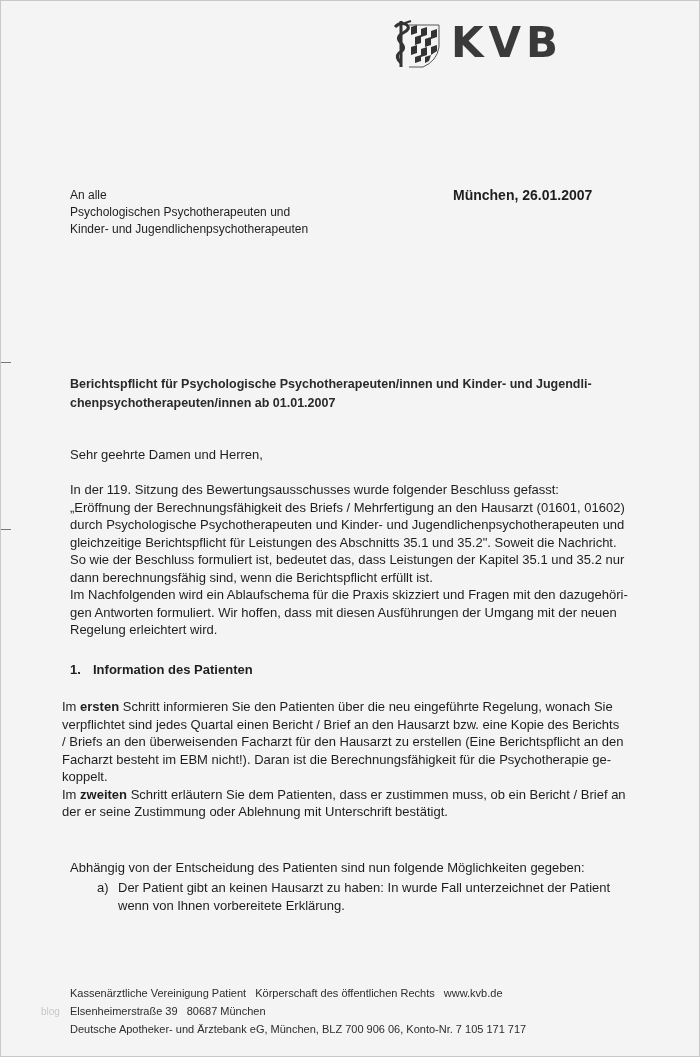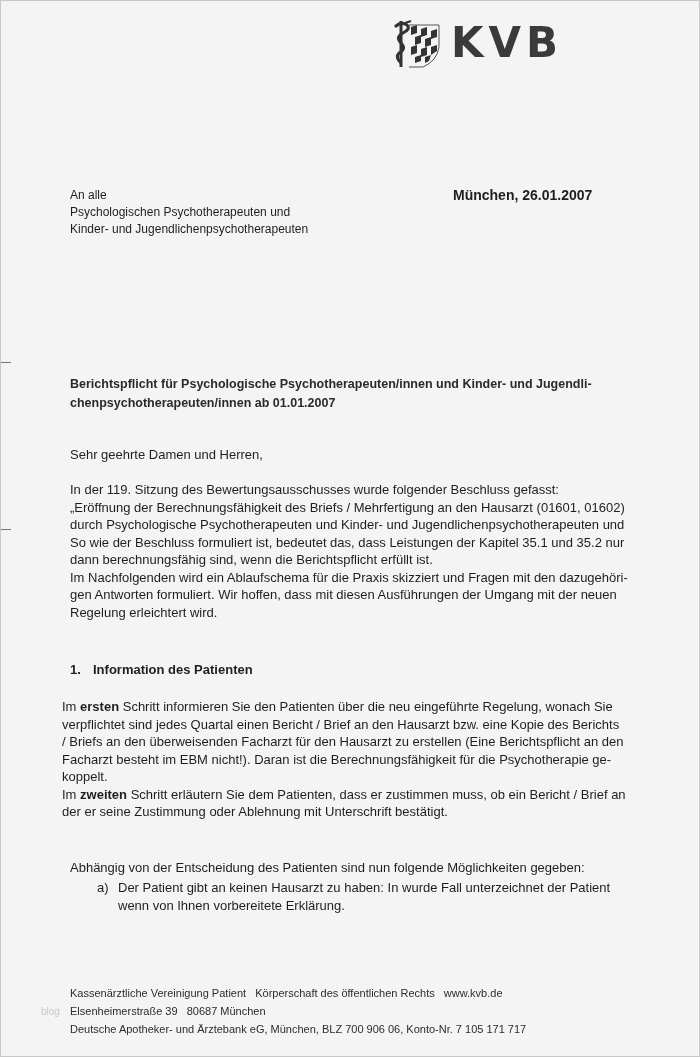--- a/index.html
+++ b/index.html
@@ -82,20 +82,21 @@
     <span class="line">Berichtspflicht für Psychologische Psychotherapeuten/innen und Kinder- und Jugendli-</span>
     <span class="line">chenpsychotherapeuten/innen ab 01.01.2007</span>
   </div>
 
   <div class="txt greet">Sehr geehrte Damen und Herren,</div>
 
   <div class="txt body1">
     <span class="line">In der 119. Sitzung des Bewertungsausschusses wurde folgender Beschluss gefasst:</span>
     <span class="line">„Eröffnung der Berechnungsfähigkeit des Briefs / Mehrfertigung an den Hausarzt (01601, 01602)</span>
     <span class="line">durch Psychologische Psychotherapeuten und Kinder- und Jugendlichenpsychotherapeuten und</span>
+    <span class="line">gleichzeitige Berichtspflicht für Leistungen des Abschnitts 35.1 und 35.2". Soweit die Nachricht.</span>
     <span class="line">So wie der Beschluss formuliert ist, bedeutet das, dass Leistungen der Kapitel 35.1 und 35.2 nur</span>
     <span class="line">dann berechnungsfähig sind, wenn die Berichtspflicht erfüllt ist.</span>
     <span class="line">Im Nachfolgenden wird ein Ablaufschema für die Praxis skizziert und Fragen mit den dazugehöri-</span>
     <span class="line">gen Antworten formuliert. Wir hoffen, dass mit diesen Ausführungen der Umgang mit der neuen</span>
     <span class="line">Regelung erleichtert wird.</span>
   </div>
 
   <div class="txt section">
     <span class="num">1.</span><span>Information des Patienten</span>
   </div>

